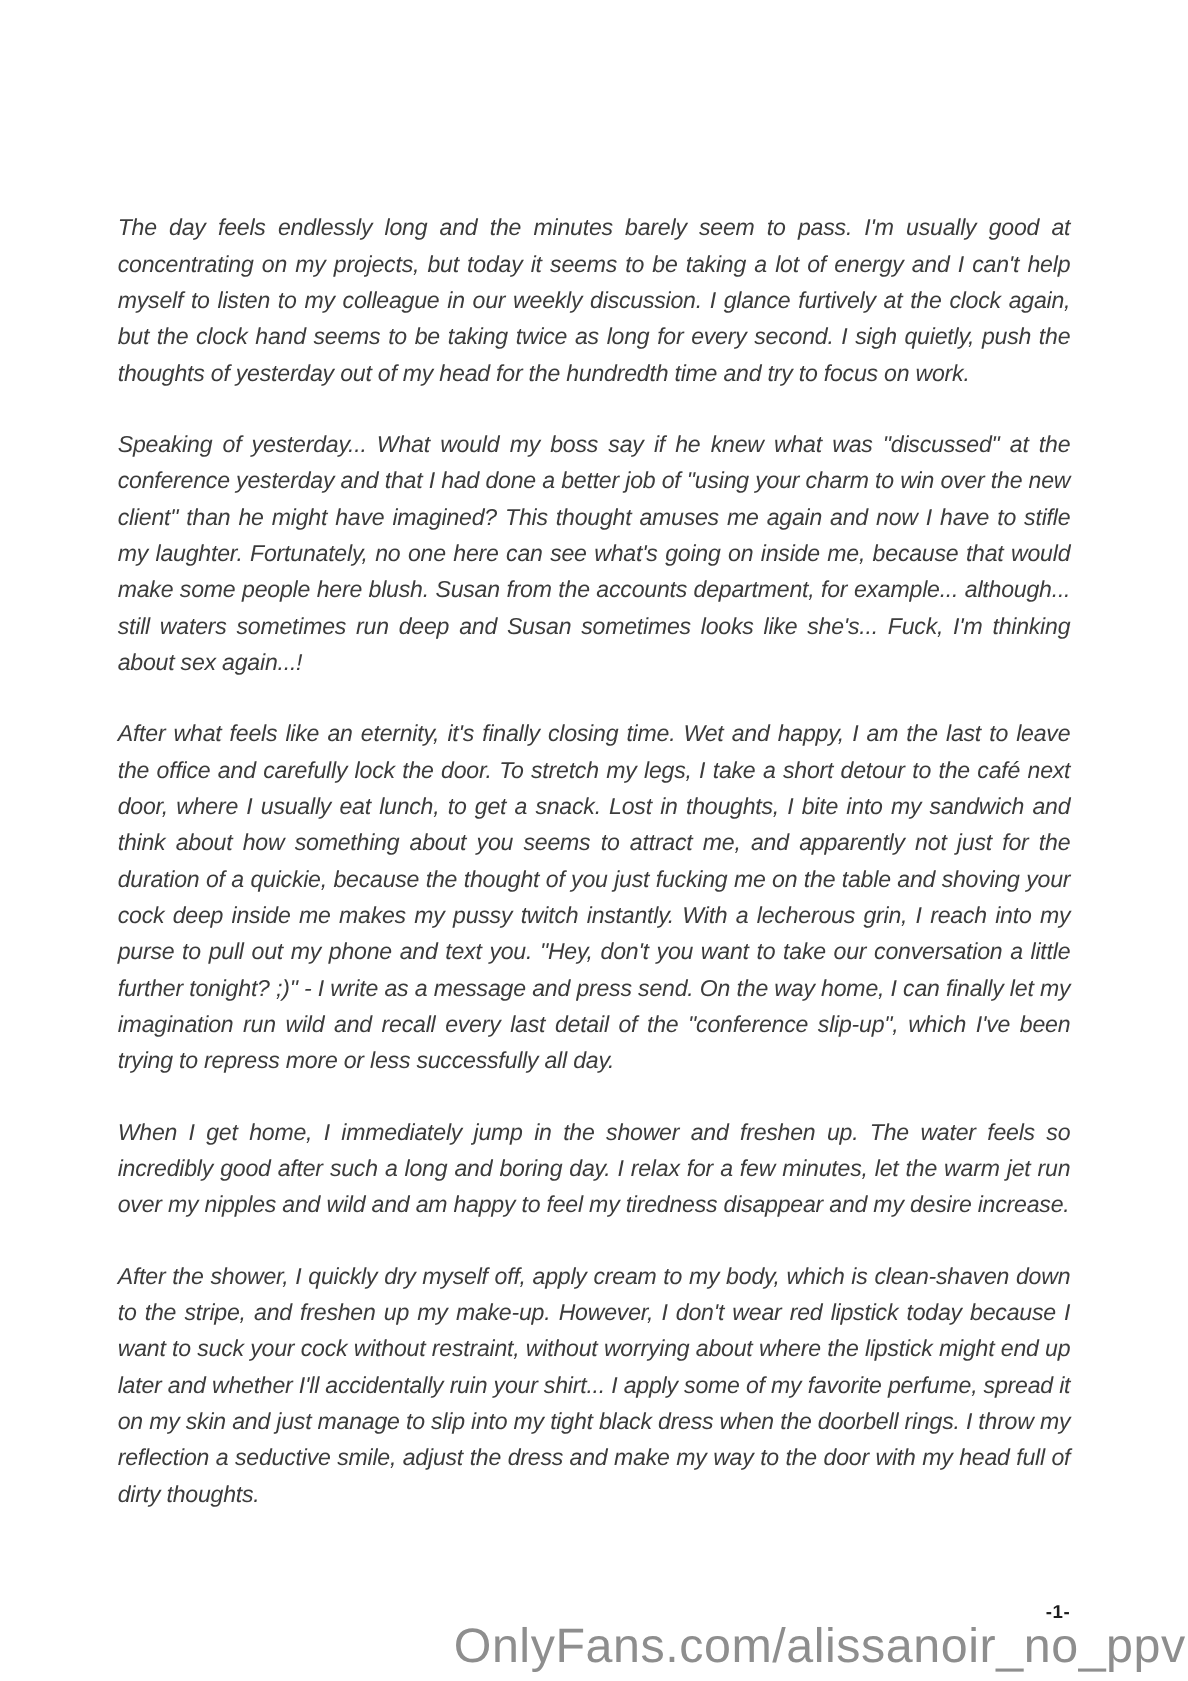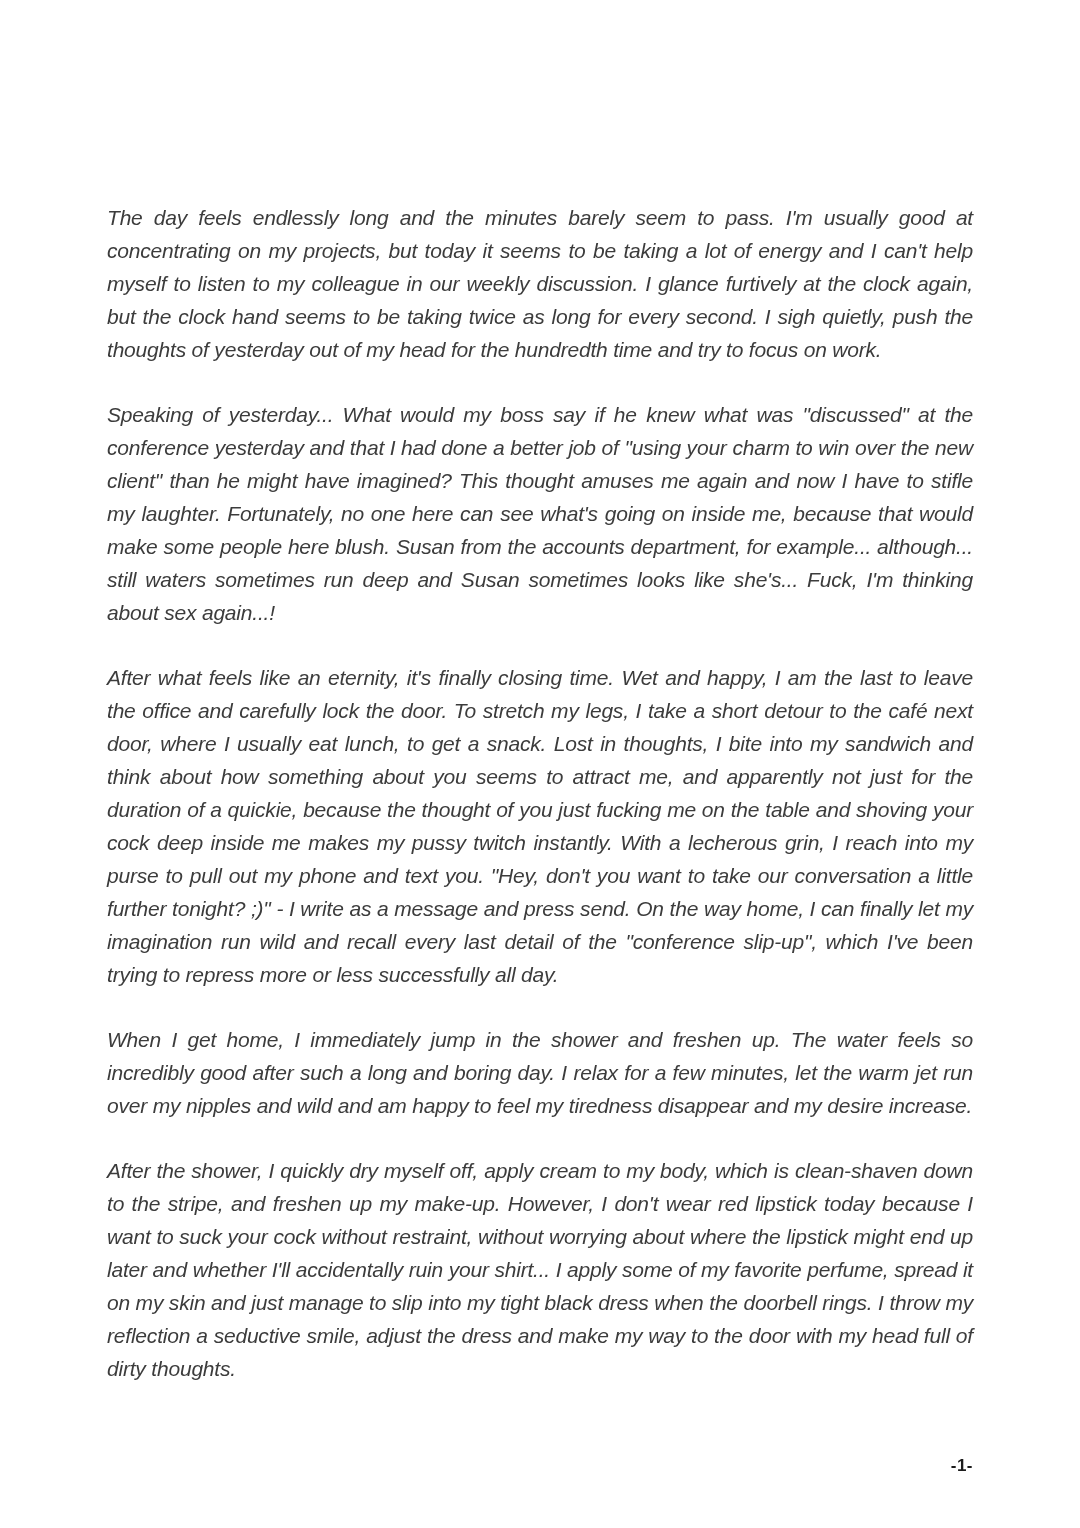--- a/index.html
+++ b/index.html
@@ -15,21 +15,21 @@
     overflow: hidden;
     font-family: "Liberation Sans", sans-serif;
   }
   .text-block {
     position: absolute;
     left: 107px;
     top: 191px;
     width: 866px;
   }
   .text-block p {
-    margin: 10px 0 32px 0;
+    margin: 0 0 32px 0;
     font-style: italic;
     font-weight: 400;
     font-size: 21px;
     line-height: 33px;
     letter-spacing: -0.2px;
     color: #3c3c3c;
     text-align: justify;
   }
   .page-number {
     position: absolute;
@@ -59,14 +59,15 @@
   <div class="text-block">
     <p>The day feels endlessly long and the minutes barely seem to pass. I'm usually good at concentrating on my projects, but today it seems to be taking a lot of energy and I can't help myself to listen to my colleague in our weekly discussion. I glance furtively at the clock again, but the clock hand seems to be taking twice as long for every second. I sigh quietly, push the thoughts of yesterday out of my head for the hundredth time and try to focus on work.</p>
     <p>Speaking of yesterday... What would my boss say if he knew what was "discussed" at the conference yesterday and that I had done a better job of "using your charm to win over the new client" than he might have imagined? This thought amuses me again and now I have to stifle my laughter. Fortunately, no one here can see what's going on inside me, because that would make some people here blush. Susan from the accounts department, for example... although... still waters sometimes run deep and Susan sometimes looks like she's... Fuck, I'm thinking about sex again...!</p>
     <p>After what feels like an eternity, it's finally closing time. Wet and happy, I am the last to leave the office and carefully lock the door. To stretch my legs, I take a short detour to the café next door, where I usually eat lunch, to get a snack. Lost in thoughts, I bite into my sandwich and think about how something about you seems to attract me, and apparently not just for the duration of a quickie, because the thought of you just fucking me on the table and shoving your cock deep inside me makes my pussy twitch instantly. With a lecherous grin, I reach into my purse to pull out my phone and text you. "Hey, don't you want to take our conversation a little further tonight? ;)" - I write as a message and press send. On the way home, I can finally let my imagination run wild and recall every last detail of the "conference slip-up", which I've been trying to repress more or less successfully all day.</p>
     <p>When I get home, I immediately jump in the shower and freshen up. The water feels so incredibly good after such a long and boring day. I relax for a few minutes, let the warm jet run over my nipples and wild and am happy to feel my tiredness disappear and my desire increase.</p>
     <p>After the shower, I quickly dry myself off, apply cream to my body, which is clean-shaven down to the stripe, and freshen up my make-up. However, I don't wear red lipstick today because I want to suck your cock without restraint, without worrying about where the lipstick might end up later and whether I'll accidentally ruin your shirt... I apply some of my favorite perfume, spread it on my skin and just manage to slip into my tight black dress when the doorbell rings. I throw my reflection a seductive smile, adjust the dress and make my way to the door with my head full of dirty thoughts.</p>
   </div>
 
   <div class="page-number">-1-</div>
 
+  <div class="watermark">OnlyFans.com/alissanoir_no_ppv</div>
 
 </div>
 
 </body></html>

